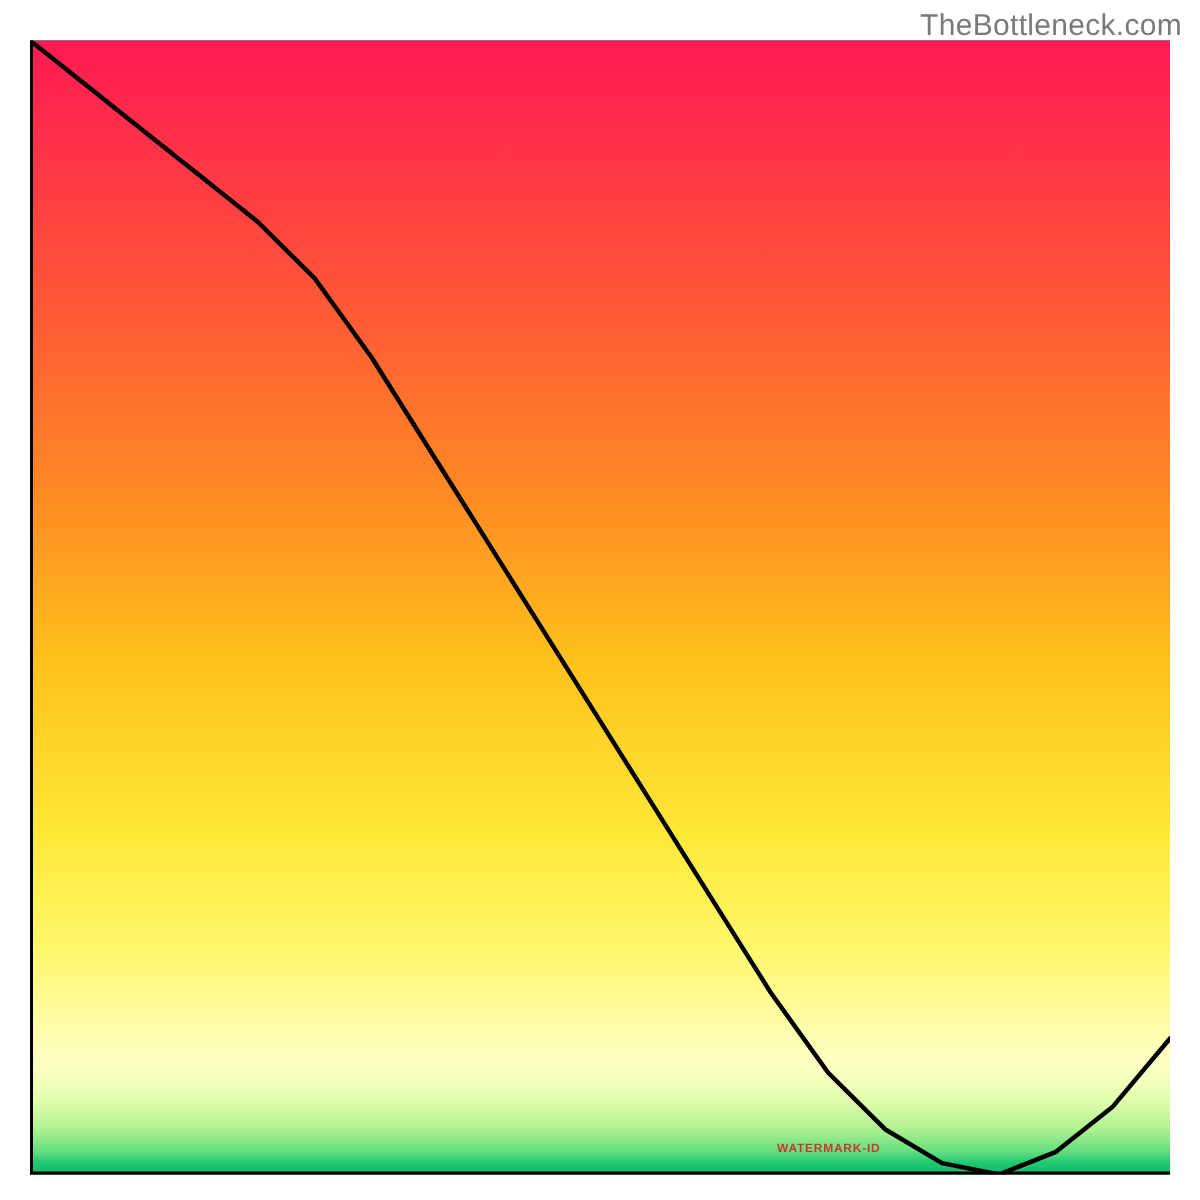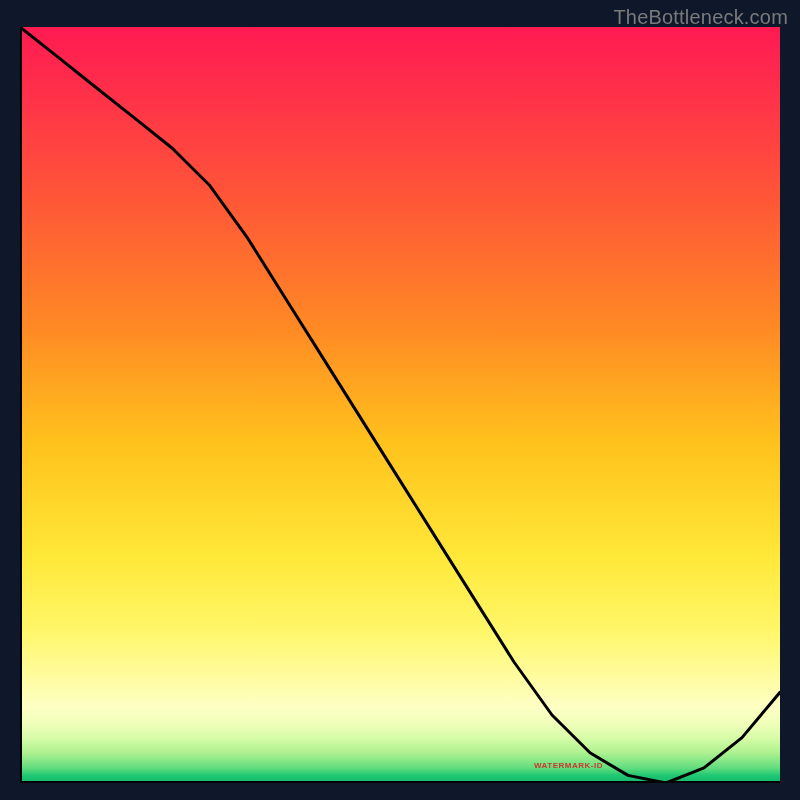--- a/index.html
+++ b/index.html
@@ -8,21 +8,21 @@
     width: 800px;
     height: 800px;
     background: #000;
     overflow: hidden;
     font-family: Arial, Helvetica, sans-serif;
   }
   .frame {
     position: relative;
     width: 800px;
     height: 800px;
-    background: #0f172a;
+    background: #ffffff;
   }
   .watermark {
     position: absolute;
     top: 6px;
     right: 12px;
     color: #7a7a7a;
     font-size: 20px;
     letter-spacing: 0.2px;
     z-index: 50;
   }
@@ -105,18 +105,18 @@
   <div class="watermark">TheBottleneck.com</div>
 
   <div class="plot-outer">
     <div class="plot-inner">
       <div class="gradient"></div>
 
       <svg class="curve" width="760" height="756" viewBox="0 0 760 756">
         <polyline id="curve-path" fill="none" stroke="#000" stroke-width="3" stroke-linejoin="round" stroke-linecap="round" points="0.0,0.0 38.0,30.2 76.0,60.5 114.0,90.7 152.0,121.0 190.0,158.8 228.0,211.7 266.0,272.2 304.0,332.6 342.0,393.1 380.0,453.6 418.0,514.1 456.0,574.6 494.0,635.0 532.0,688.0 570.0,725.8 608.0,748.4 646.0,756.0 684.0,740.9 722.0,710.6 760.0,665.3"></polyline>
       </svg>
 
-      <div class="inner-watermark" style="left: 498px; margin-left: 16px;">WATERMARK-ID</div>
+      <div class="inner-watermark" style="left: 498px;">WATERMARK-ID</div>
     </div>
   </div>
 
   <div class="axis-border"></div>
 </div>
 
 </body></html>

